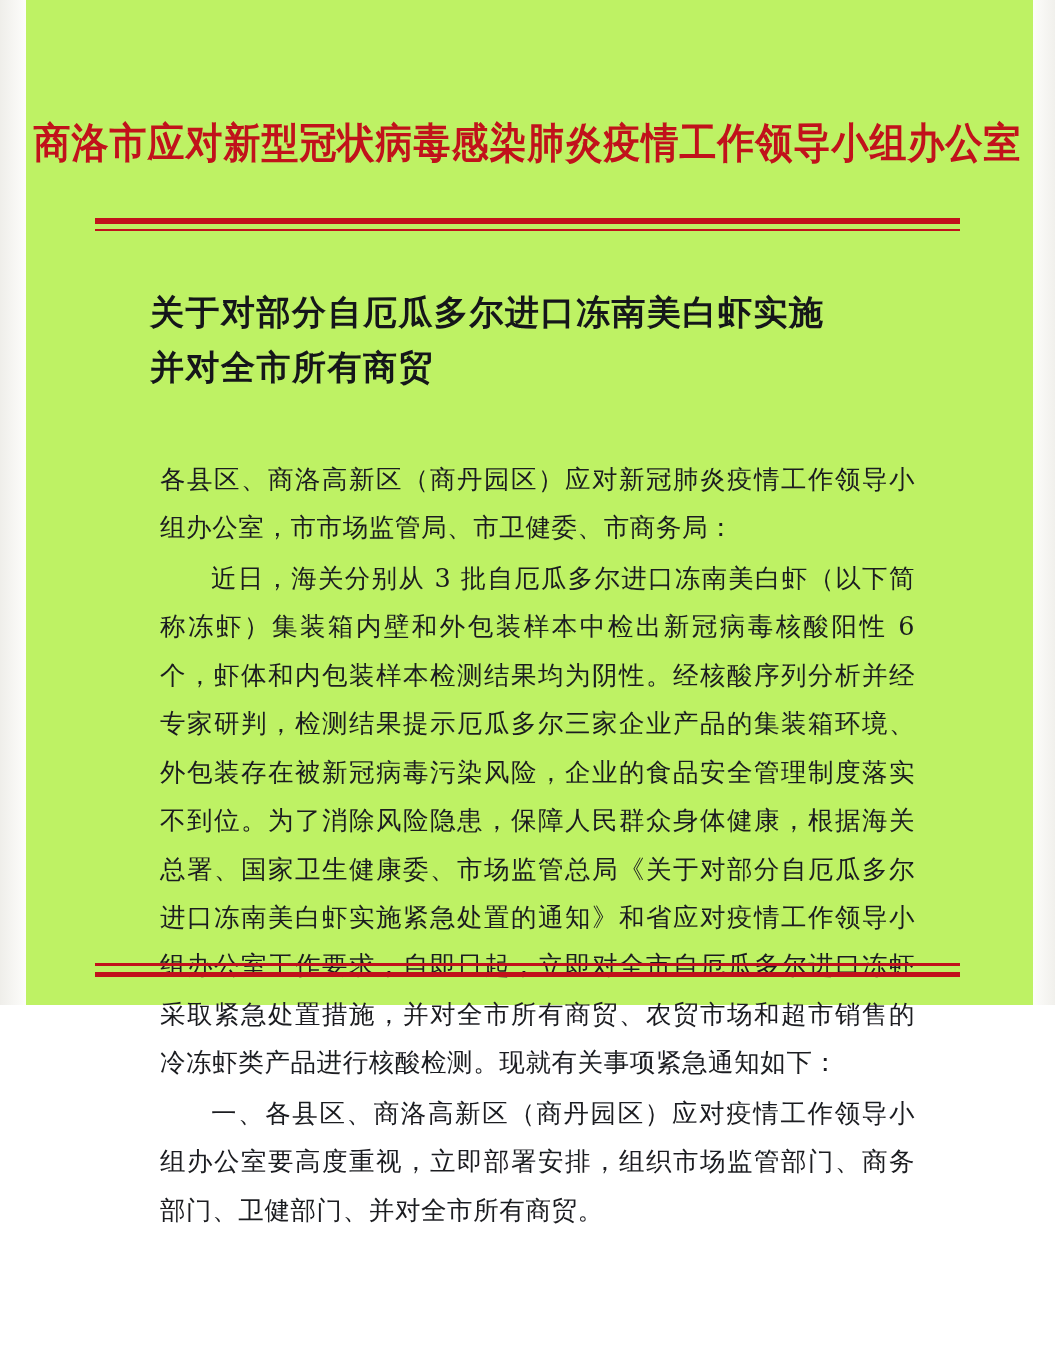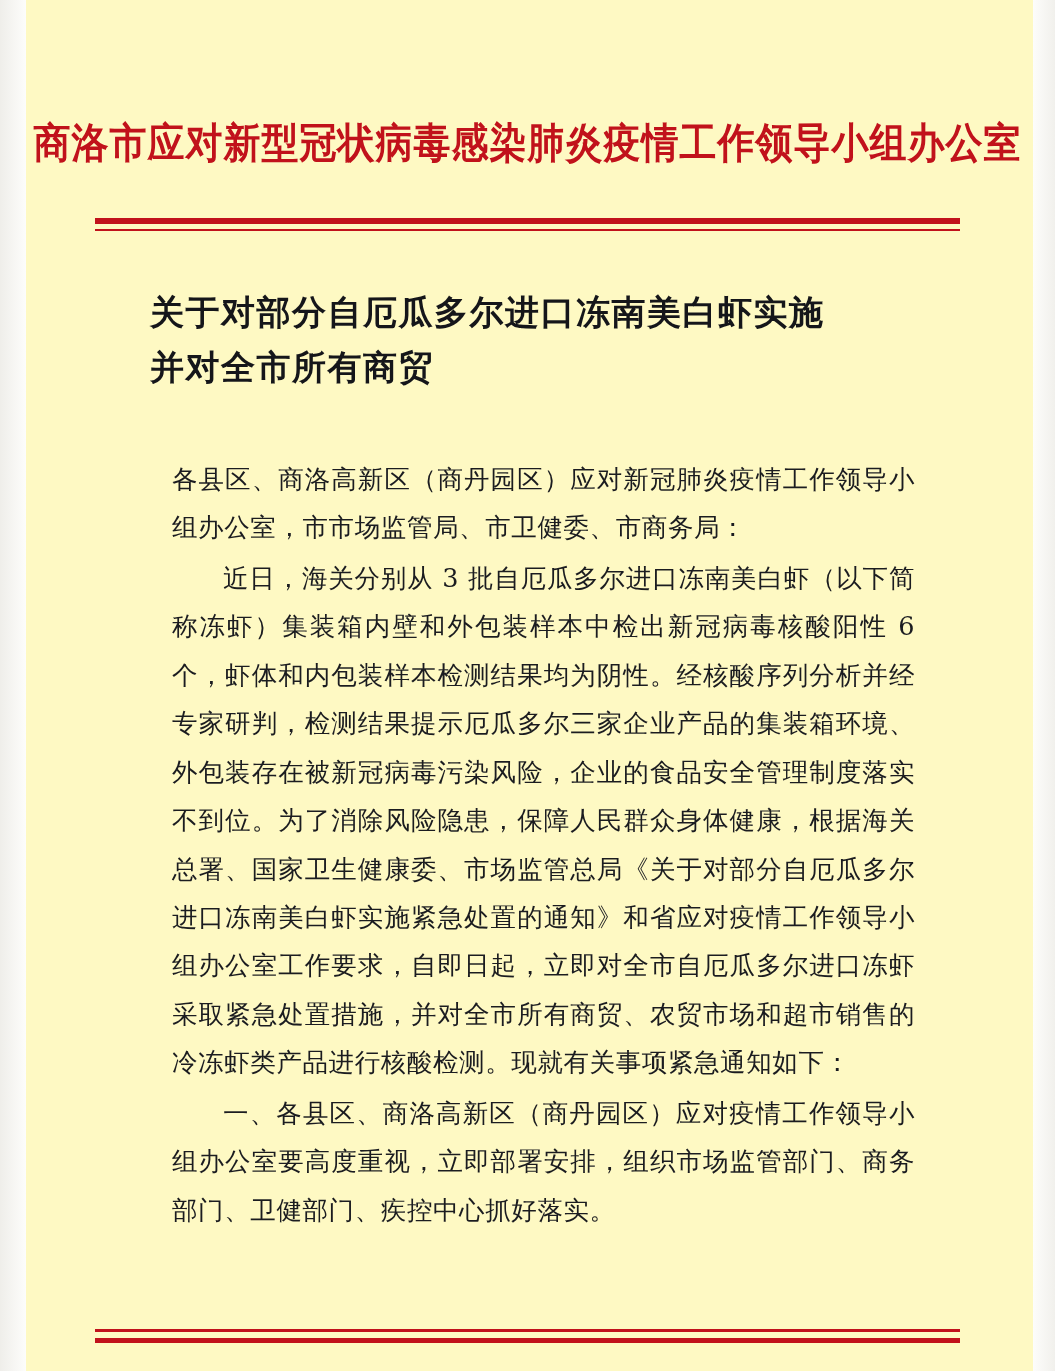--- a/index.html
+++ b/index.html
@@ -9,22 +9,22 @@
   body {
     width: 1055px;
     height: 1371px;
     background: #ffffff;
     font-family: "Liberation Serif", "DejaVu Serif", serif;
     overflow: hidden;
   }
   .page {
     position: relative;
     width: 1055px;
-    height: 1371px;
-    background: #fef9c3;
+    height: 1005px;
+    background: #bef264;
     box-sizing: border-box;
   }
   
   .page:before {
     content: "";
     position: absolute;
     left: 0; top: 0; bottom: 0;
     width: 26px;
     background: linear-gradient(to right, #efeeea 0%, #fdfdfb 100%);
     pointer-events: none;
@@ -82,21 +82,21 @@
     font-size: 34px;
     font-weight: bold;
     line-height: 1.62;
     letter-spacing: 1.5px;
     font-family: "DejaVu Sans", "Liberation Sans", sans-serif;
   }
   .title-block .tline { display: block; }
 
   .body-block {
     position: absolute;
-    left: 172px;
+    left: 160px;
     right: 140px;
     top: 455px;
     color: #1b1c20;
     font-size: 25.5px;
     line-height: 1.90;
     letter-spacing: 0.6px;
     text-align: justify;
     font-family: "DejaVu Serif", "Liberation Serif", serif;
   }
   .body-block p {
@@ -137,21 +137,21 @@
   </div>
 
   <div class="title-block">
     <span class="tline">关于对部分自厄瓜多尔进口冻南美白虾实施</span>
     <span class="tline">并对全市所有商贸</span>
   </div>
 
   <div class="body-block">
     <p>各县区、商洛高新区（商丹园区）应对新冠肺炎疫情工作领导小组办公室，市市场监管局、市卫健委、市商务局：</p>
     <p class="indent">近日，海关分别从 3 批自厄瓜多尔进口冻南美白虾（以下简称冻虾）集装箱内壁和外包装样本中检出新冠病毒核酸阳性 6 个，虾体和内包装样本检测结果均为阴性。经核酸序列分析并经专家研判，检测结果提示厄瓜多尔三家企业产品的集装箱环境、外包装存在被新冠病毒污染风险，企业的食品安全管理制度落实不到位。为了消除风险隐患，保障人民群众身体健康，根据海关总署、国家卫生健康委、市场监管总局《关于对部分自厄瓜多尔进口冻南美白虾实施紧急处置的通知》和省应对疫情工作领导小组办公室工作要求，自即日起，立即对全市自厄瓜多尔进口冻虾采取紧急处置措施，并对全市所有商贸、农贸市场和超市销售的冷冻虾类产品进行核酸检测。现就有关事项紧急通知如下：</p>
-    <p class="indent">一、各县区、商洛高新区（商丹园区）应对疫情工作领导小组办公室要高度重视，立即部署安排，组织市场监管部门、商务部门、卫健部门、疾控中心抓好落实。</p>
+    <p class="indent">一、各县区、商洛高新区（商丹园区）应对疫情工作领导小组办公室要高度重视，立即部署安排，组织市场监管部门、商务部门、卫健部门、并对全市所有商贸。</p>
   </div>
 
   <div class="footer-rule">
     <div class="rule-thin2"></div>
     <div class="rule-thick2"></div>
   </div>
 
 </div>
 
 </body></html>

